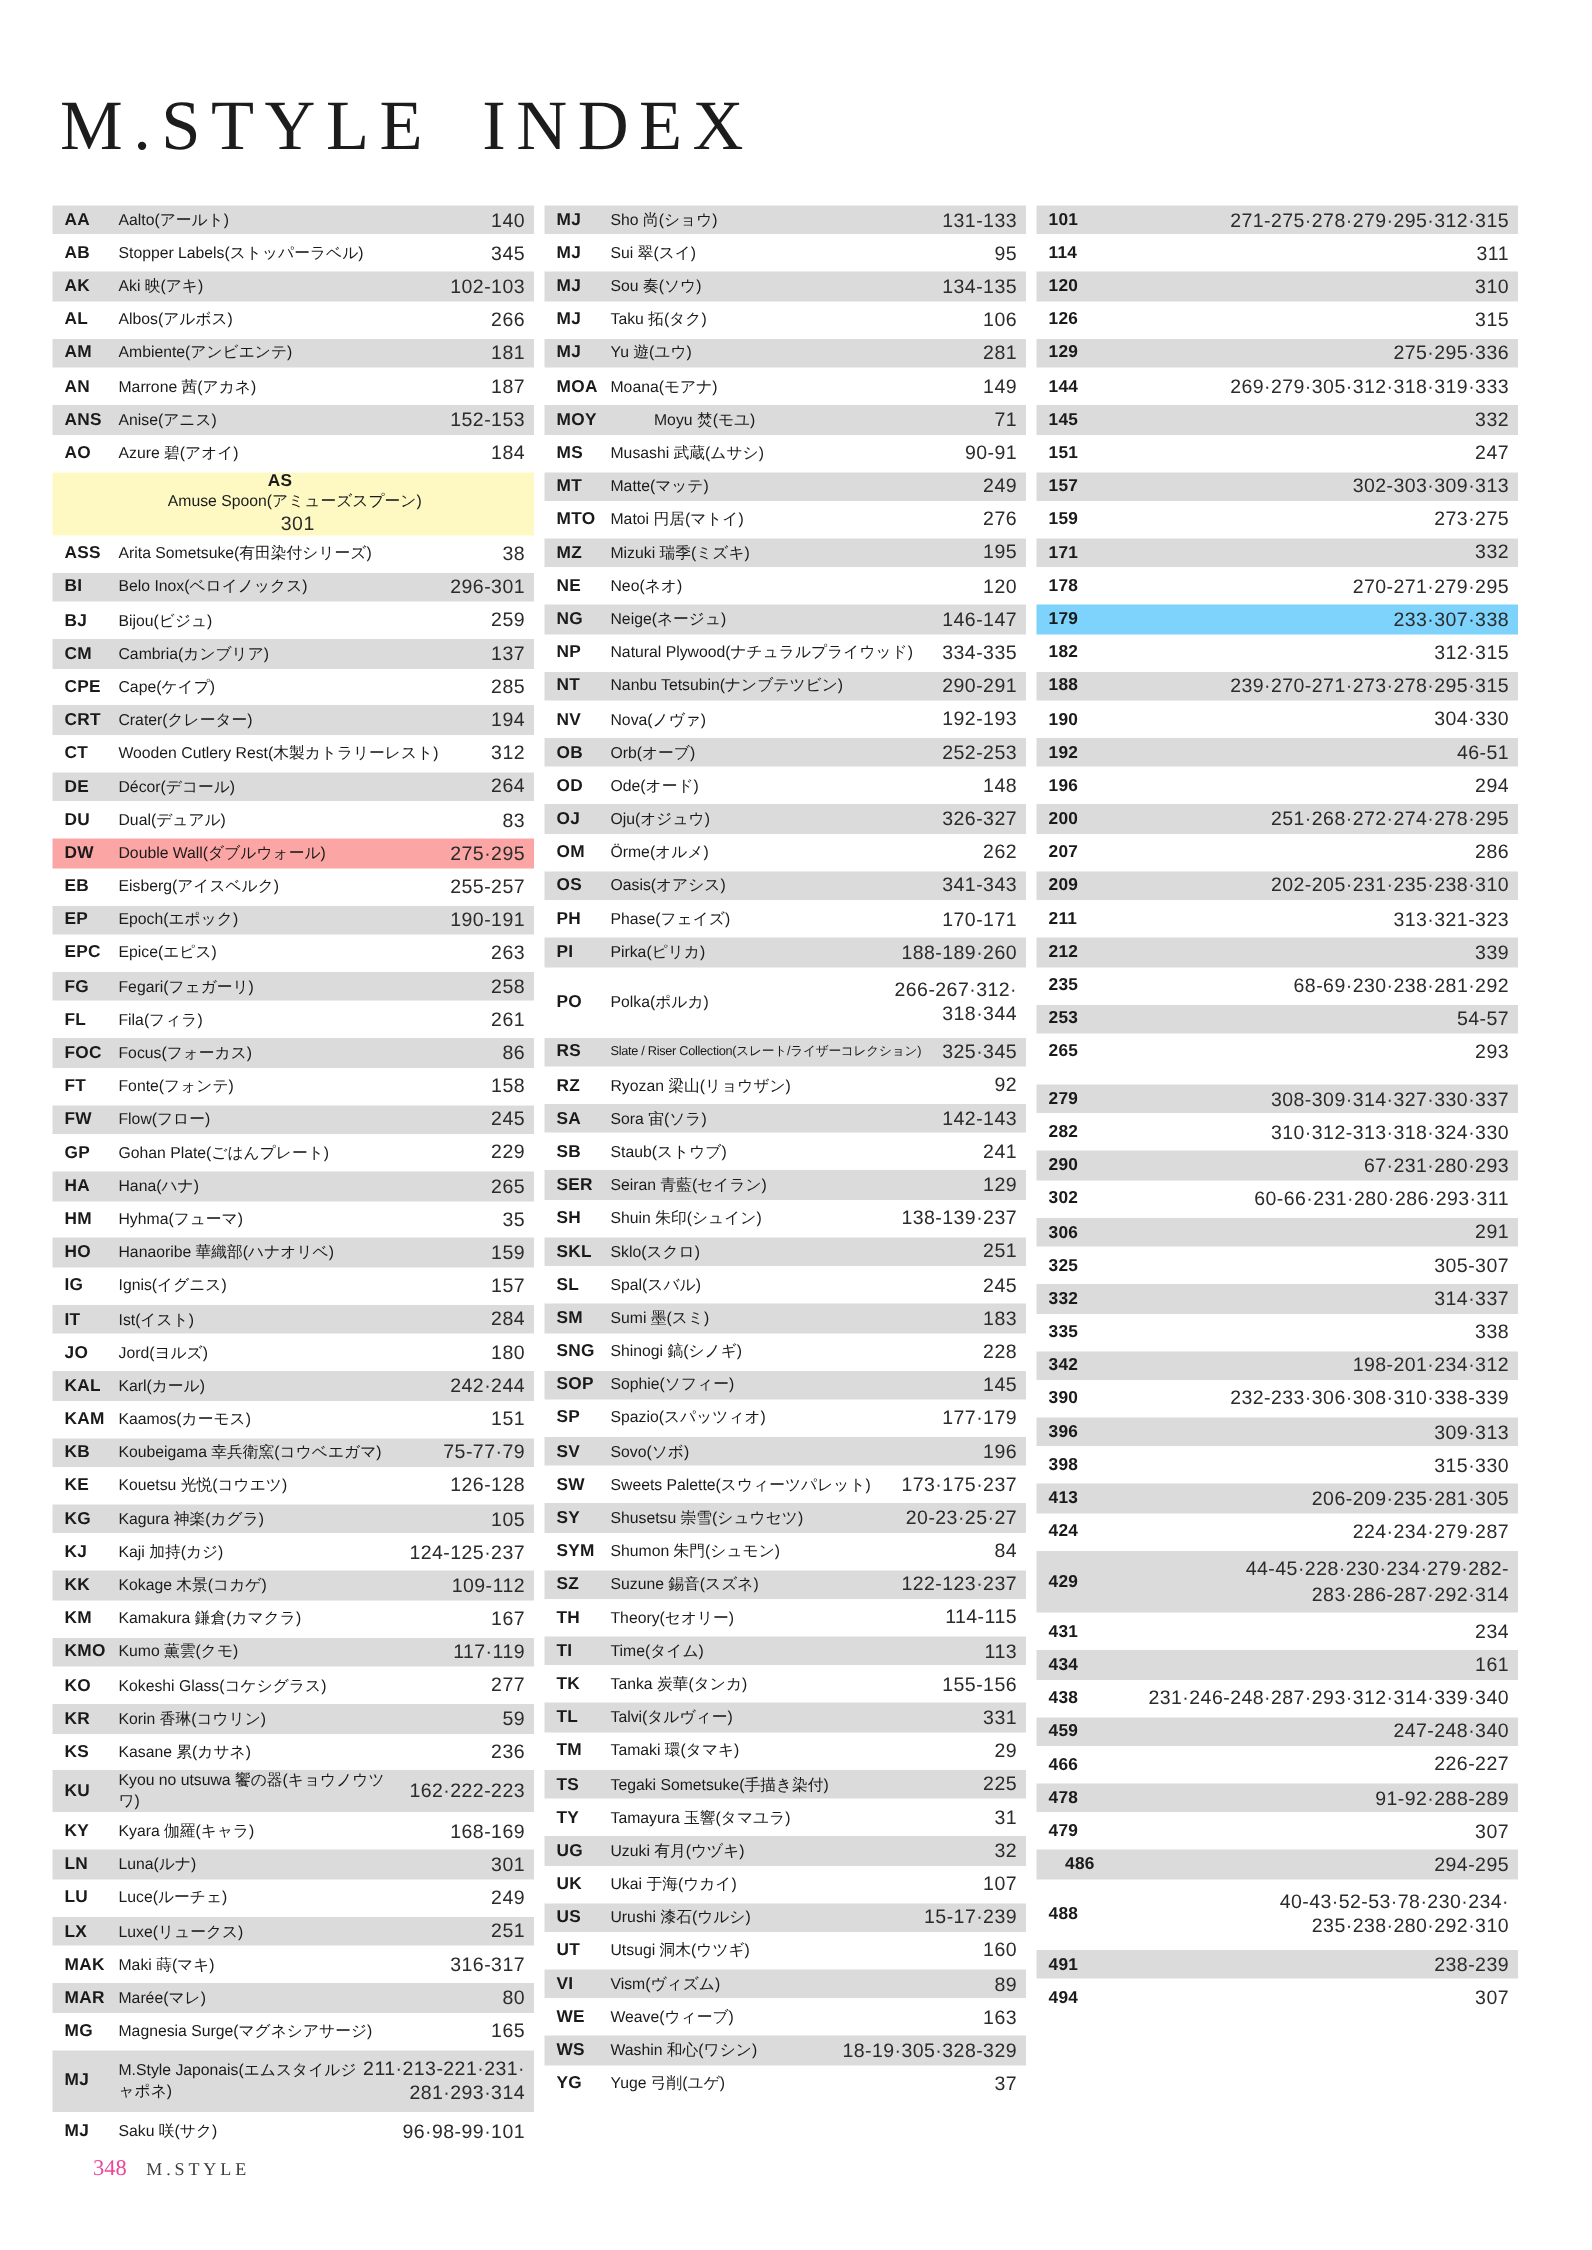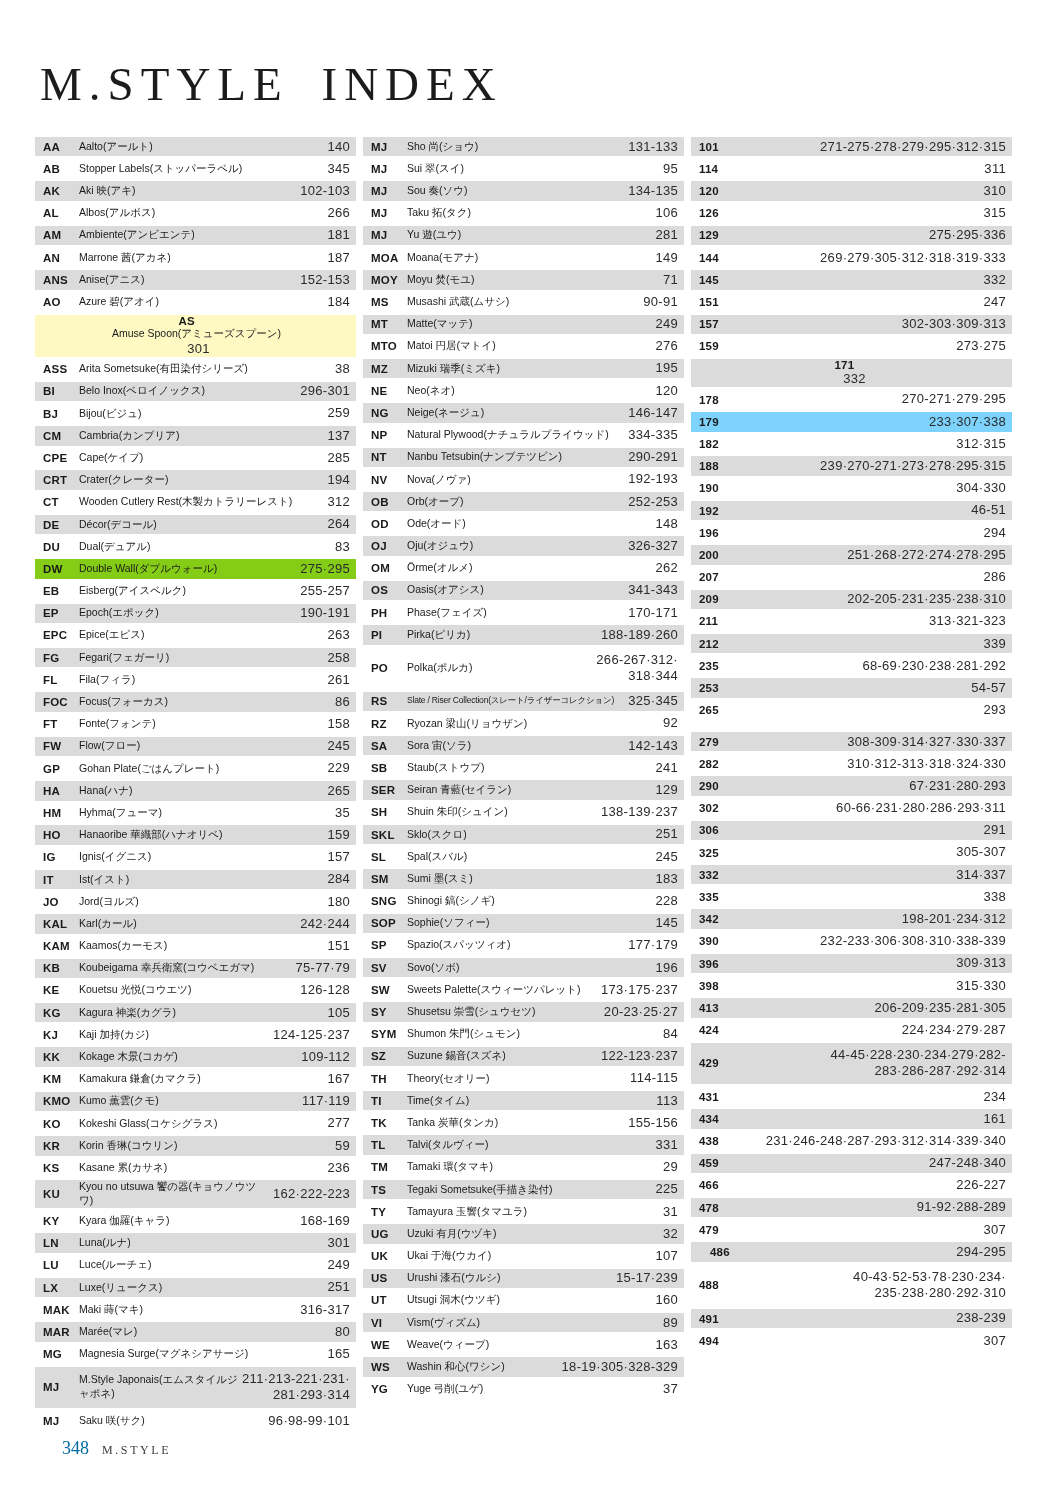--- a/index.html
+++ b/index.html
@@ -38,21 +38,21 @@
   .pages {
     flex:none; margin-left:4px;
     font-size:13px; color:#2b2b2b; letter-spacing:0.3px;
     text-align:right; white-space:pre-line; line-height:1.25;
   }
   .page-footer {
     position:absolute; left:62px; top:1438px;
     display:flex; align-items:baseline; gap:13px;
     font-family:"Liberation Serif", serif; color:#3d3d3d;
   }
-  .footer-page-number { font-size:18px; color:#0369a1; }
+  .footer-page-number { font-size:15px; color:#ec4899; }
   .footer-brand { font-size:12px; letter-spacing:2.6px; }
 </style>
 </head>
 <body>
 
 <h1 class="page-title">M.STYLE INDEX</h1>
 
 <div class="index-wrap">
   <div class="index-col">
       <div class="row" style="background: rgb(219, 219, 219);">
@@ -138,21 +138,21 @@
       <div class="row" style="background: rgb(219, 219, 219);">
         <span class="code">DE</span>
         <span class="name">Décor(デコール)</span>
         <span class="pages">264</span>
       </div>
       <div class="row">
         <span class="code">DU</span>
         <span class="name">Dual(デュアル)</span>
         <span class="pages">83</span>
       </div>
-      <div class="row" style="background: #84cc16; justify-content: flex-end;">
+      <div class="row" style="background: #fca5a5; justify-content: flex-end;">
         <span class="code">DW</span>
         <span class="name">Double Wall(ダブルウォール)</span>
         <span class="pages">275·295</span>
       </div>
       <div class="row">
         <span class="code">EB</span>
         <span class="name">Eisberg(アイスベルク)</span>
         <span class="pages">255-257</span>
       </div>
       <div class="row" style="background: rgb(219, 219, 219);">
@@ -361,21 +361,21 @@
       <div class="row" style="background: rgb(219, 219, 219);">
         <span class="code">MJ</span>
         <span class="name">Yu 遊(ユウ)</span>
         <span class="pages">281</span>
       </div>
       <div class="row">
         <span class="code">MOA</span>
         <span class="name">Moana(モアナ)</span>
         <span class="pages">149</span>
       </div>
-      <div class="row" style="background: rgb(219, 219, 219);">
+      <div class="row" style="background: rgb(219, 219, 219); gap: 29px;">
         <span class="code">MOY</span>
         <span class="name">Moyu 焚(モユ)</span>
         <span class="pages">71</span>
       </div>
       <div class="row">
         <span class="code">MS</span>
         <span class="name">Musashi 武蔵(ムサシ)</span>
         <span class="pages">90-91</span>
       </div>
       <div class="row" style="background: rgb(219, 219, 219);">
@@ -664,21 +664,21 @@
       <div class="row" style="background: rgb(219, 219, 219);">
         <span class="code">157</span>
         <span class="name"></span>
         <span class="pages">302-303·309·313</span>
       </div>
       <div class="row">
         <span class="code">159</span>
         <span class="name"></span>
         <span class="pages">273·275</span>
       </div>
-      <div class="row" style="background: rgb(219, 219, 219); flex-direction: column;">
+      <div class="row" style="background: rgb(219, 219, 219);">
         <span class="code">171</span>
         <span class="name"></span>
         <span class="pages">332</span>
       </div>
       <div class="row">
         <span class="code">178</span>
         <span class="name"></span>
         <span class="pages">270-271·279·295</span>
       </div>
       <div class="row" style="background: #7dd3fc;">

